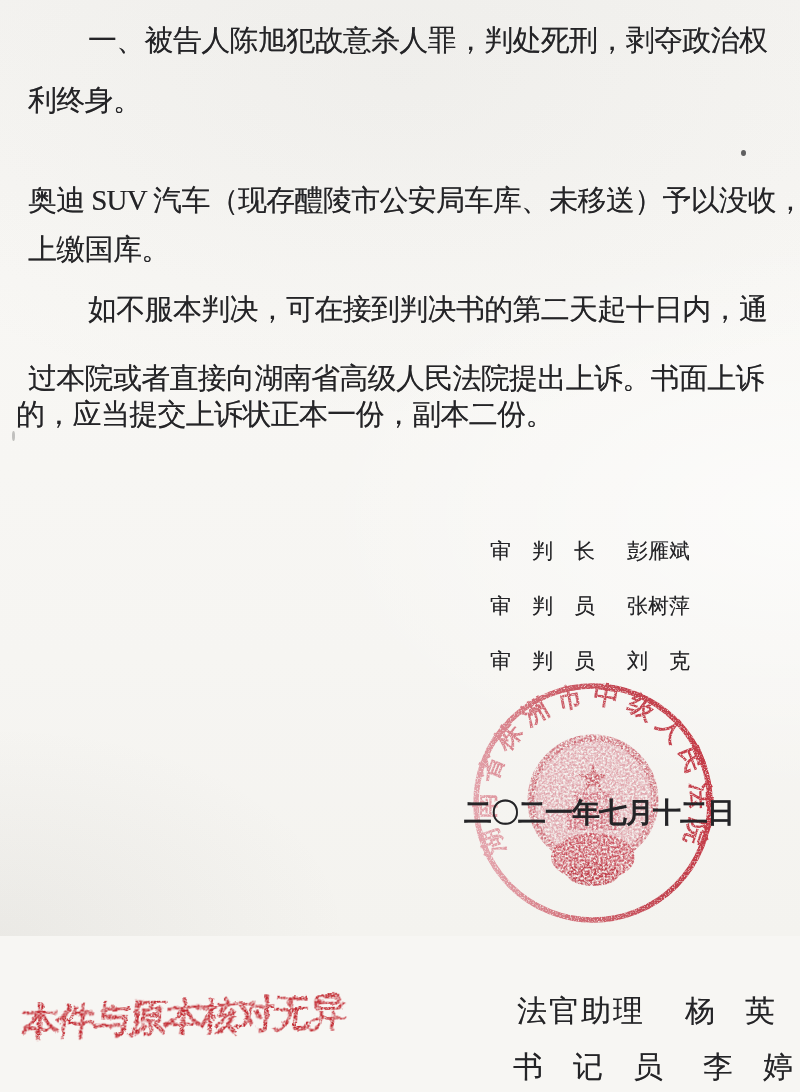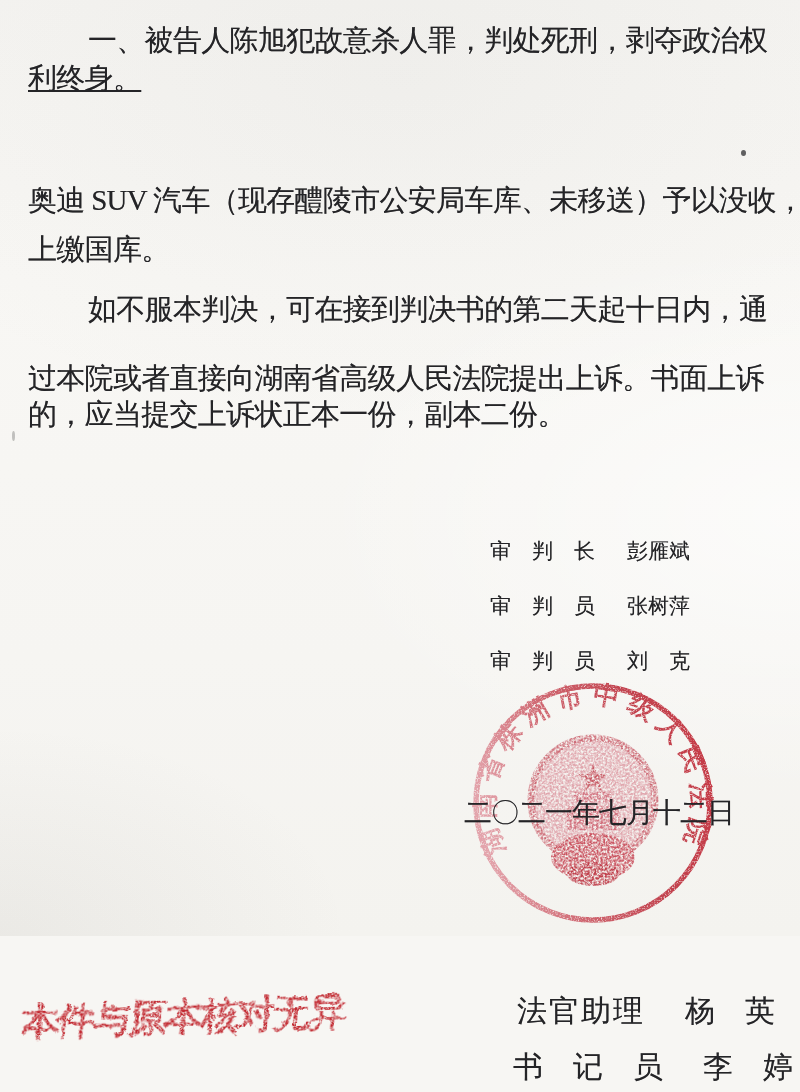--- a/index.html
+++ b/index.html
@@ -15,27 +15,27 @@
       radial-gradient(ellipse 700px 400px at 100% 55%, rgba(255,255,255,0.6), rgba(0,0,0,0) 70%),
       linear-gradient(180deg,#f5f4f1 0%,#f8f7f4 30%,#f6f5f2 70%,#f4f3ef 100%);
   }
   .body-line{
     position:absolute;
     font-size:29px;letter-spacing:-0.7px;line-height:1.15;
     color:#242427;white-space:nowrap;
     text-shadow:0 0 0.6px rgba(40,40,40,0.55);
   }
   #bl1{left:88px;top:24px;}
-  #bl2{left:28px;top:62px;text-decoration:underline;}
+  #bl2{left:28px;top:84px;}
   #bl3{left:88px;top:132px;}
   #bl4{left:28px;top:184px;}
   #bl5{left:28px;top:233px;}
   #bl6{left:88px;top:293px;}
   #bl7{left:28px;top:345px;margin-top:17px;}
-  #bl8{left:28px;top:398px;}
+  #bl8{left:16px;top:398px;}
 
   .sig-row{
     position:absolute;left:469px;font-size:21px;color:#242427;
     white-space:pre;text-shadow:0 0 0.6px rgba(40,40,40,0.5);
   }
   #sig1{top:512px;} #sig2{top:567px;} #sig3{top:622px;}
   .sig-name{margin-left:32px;}
 
   .officer-row{
     position:absolute;font-size:30px;color:#242427;white-space:pre;
@@ -44,20 +44,21 @@
   #off1{left:487px;top:957px;}
   #off1 .off-role{letter-spacing:2px;margin-top:12px;}
   #off1 .off-name{margin-left:40px;}
   #off2{left:483px;top:1013px;}
   #off2 .off-name{margin-left:40px;}
 
   .date-line{
     position:absolute;left:464px;top:794px;z-index:6;
     font-size:28px;letter-spacing:-1px;color:#242427;white-space:nowrap;
     text-shadow:0 0 0.6px rgba(40,40,40,0.5);
+    font-weight:bold;
   }
   .seal-wrap{position:absolute;left:450px;top:660px;width:286px;height:286px;z-index:4;}
   .stamp-wrap{position:absolute;left:12px;top:968px;width:360px;height:100px;z-index:5;}
   .speck{position:absolute;border-radius:50%;}
   #speck1{left:741px;top:150px;width:5px;height:6px;background:#3a3a3c;opacity:.8;}
   #speck2{left:12px;top:431px;width:3px;height:10px;background:#8a8a88;opacity:.5;}
 </style>
 </head>
 <body>
 

